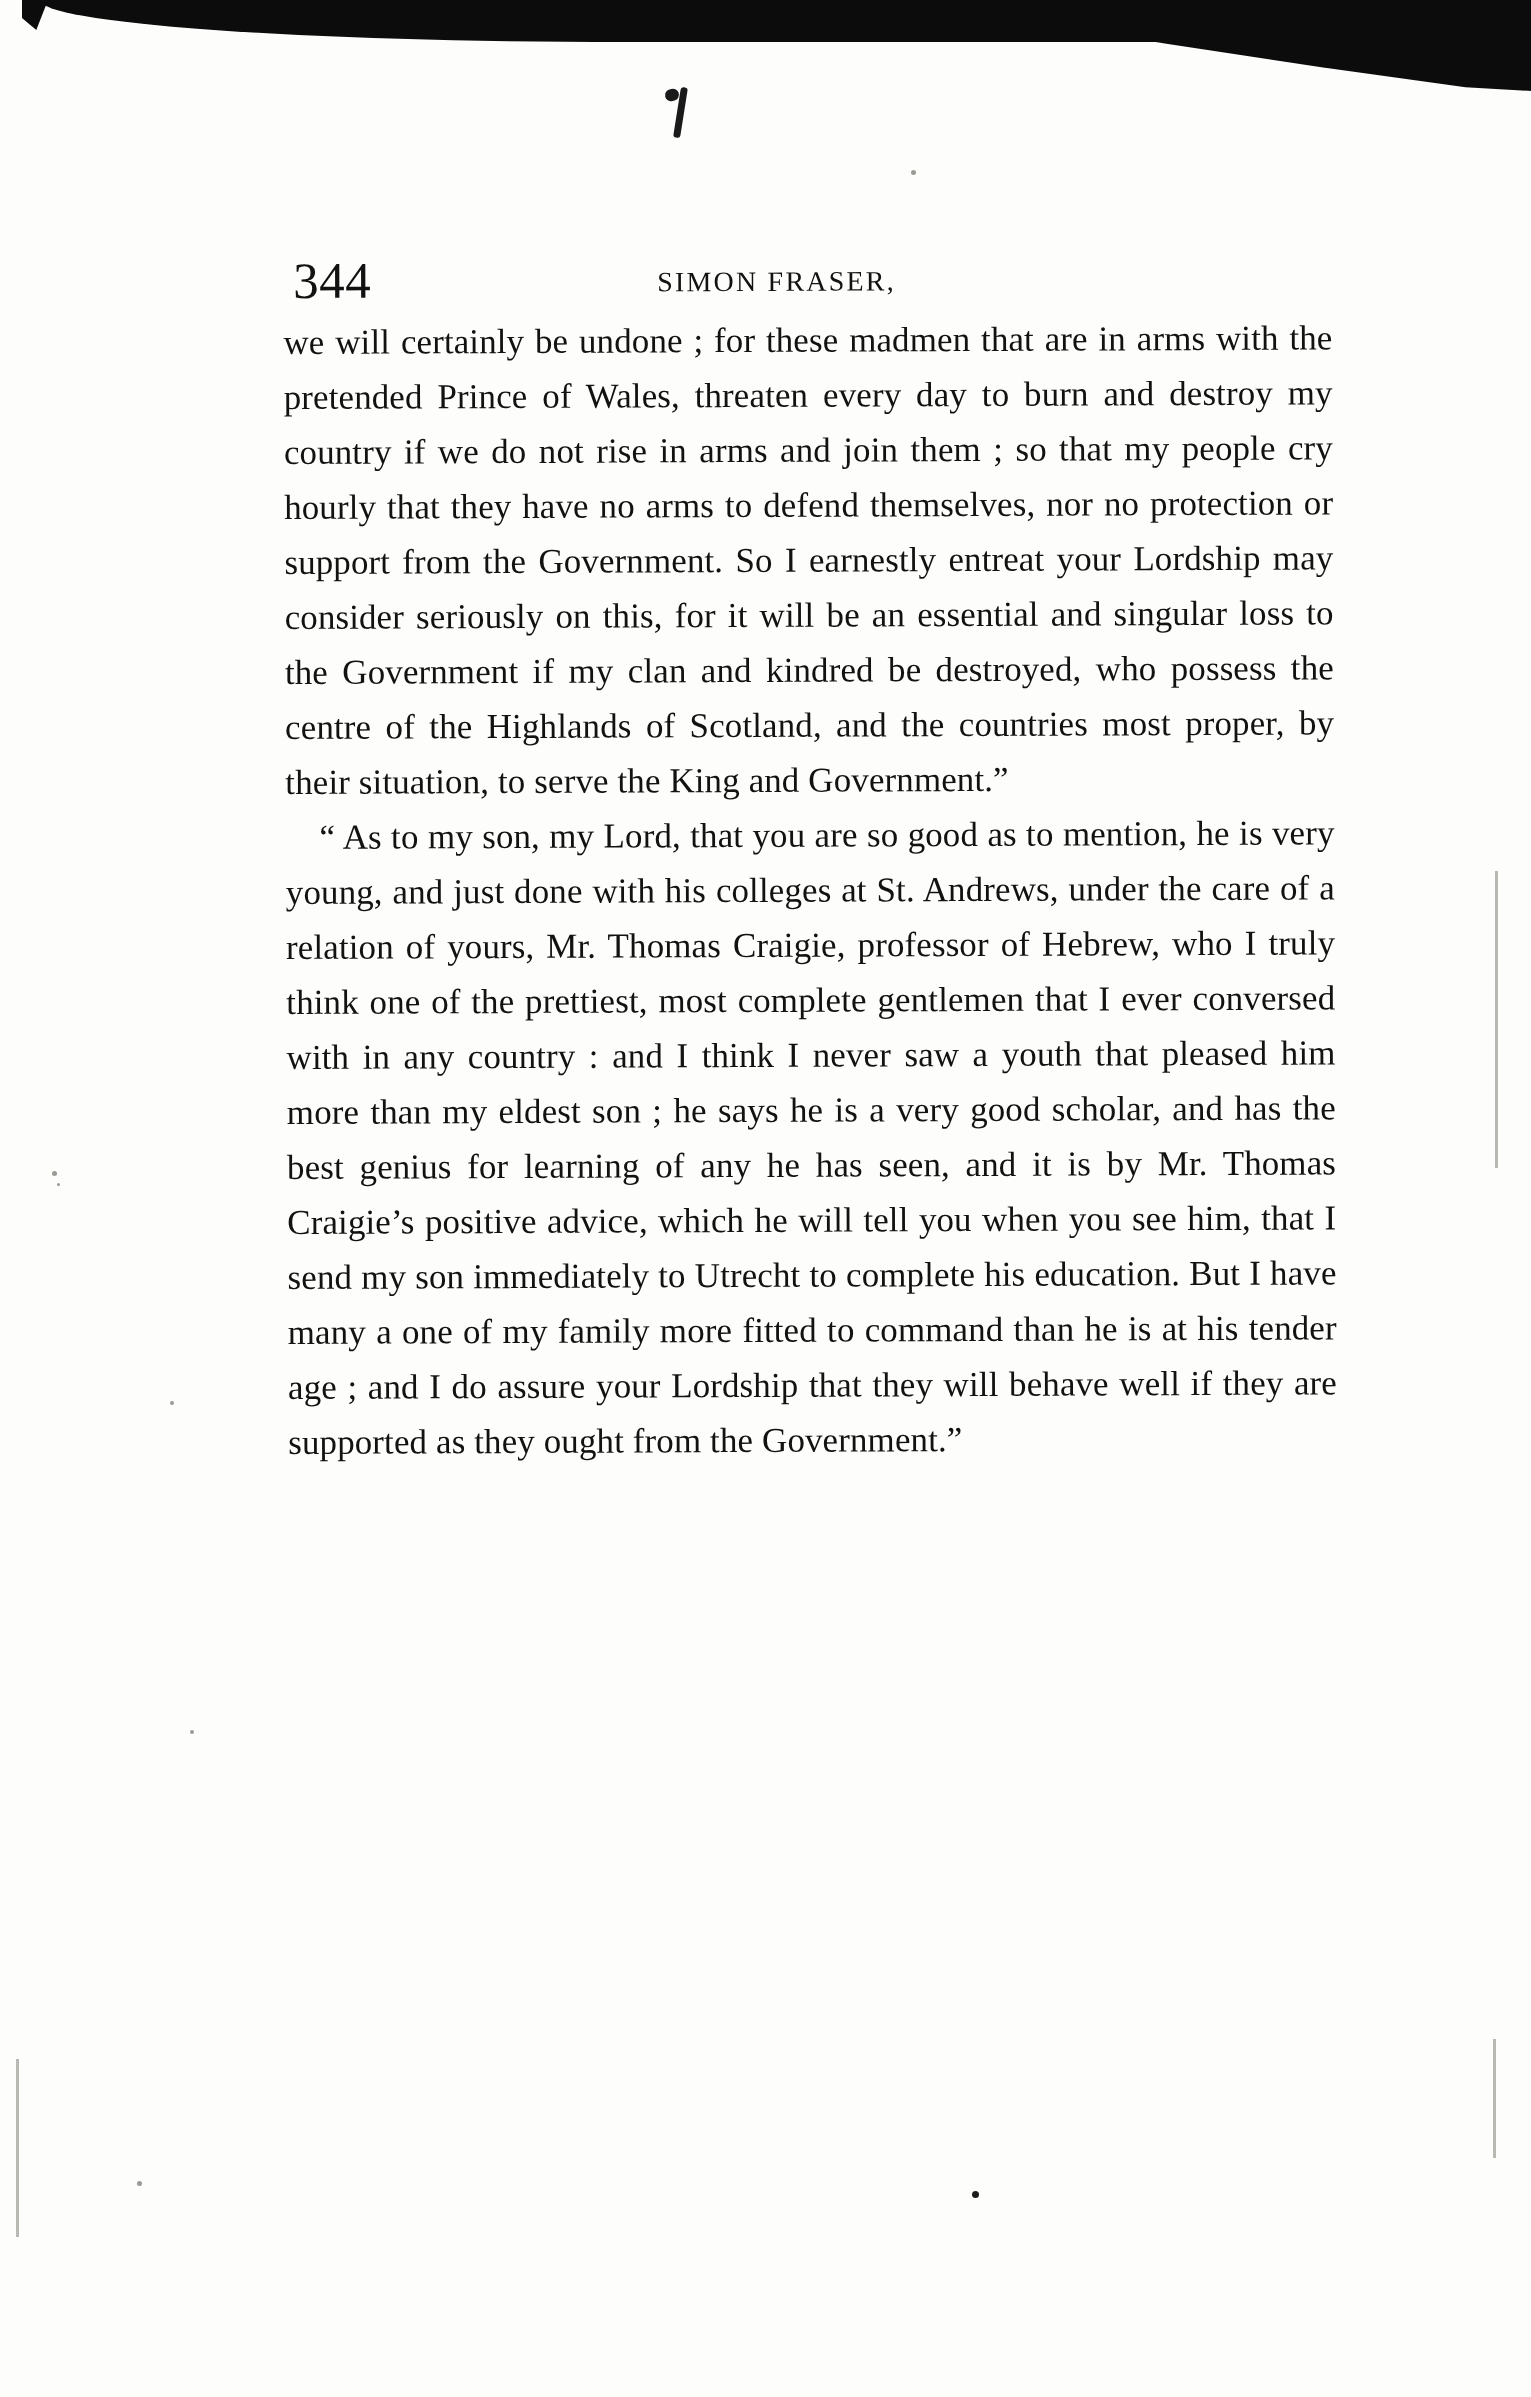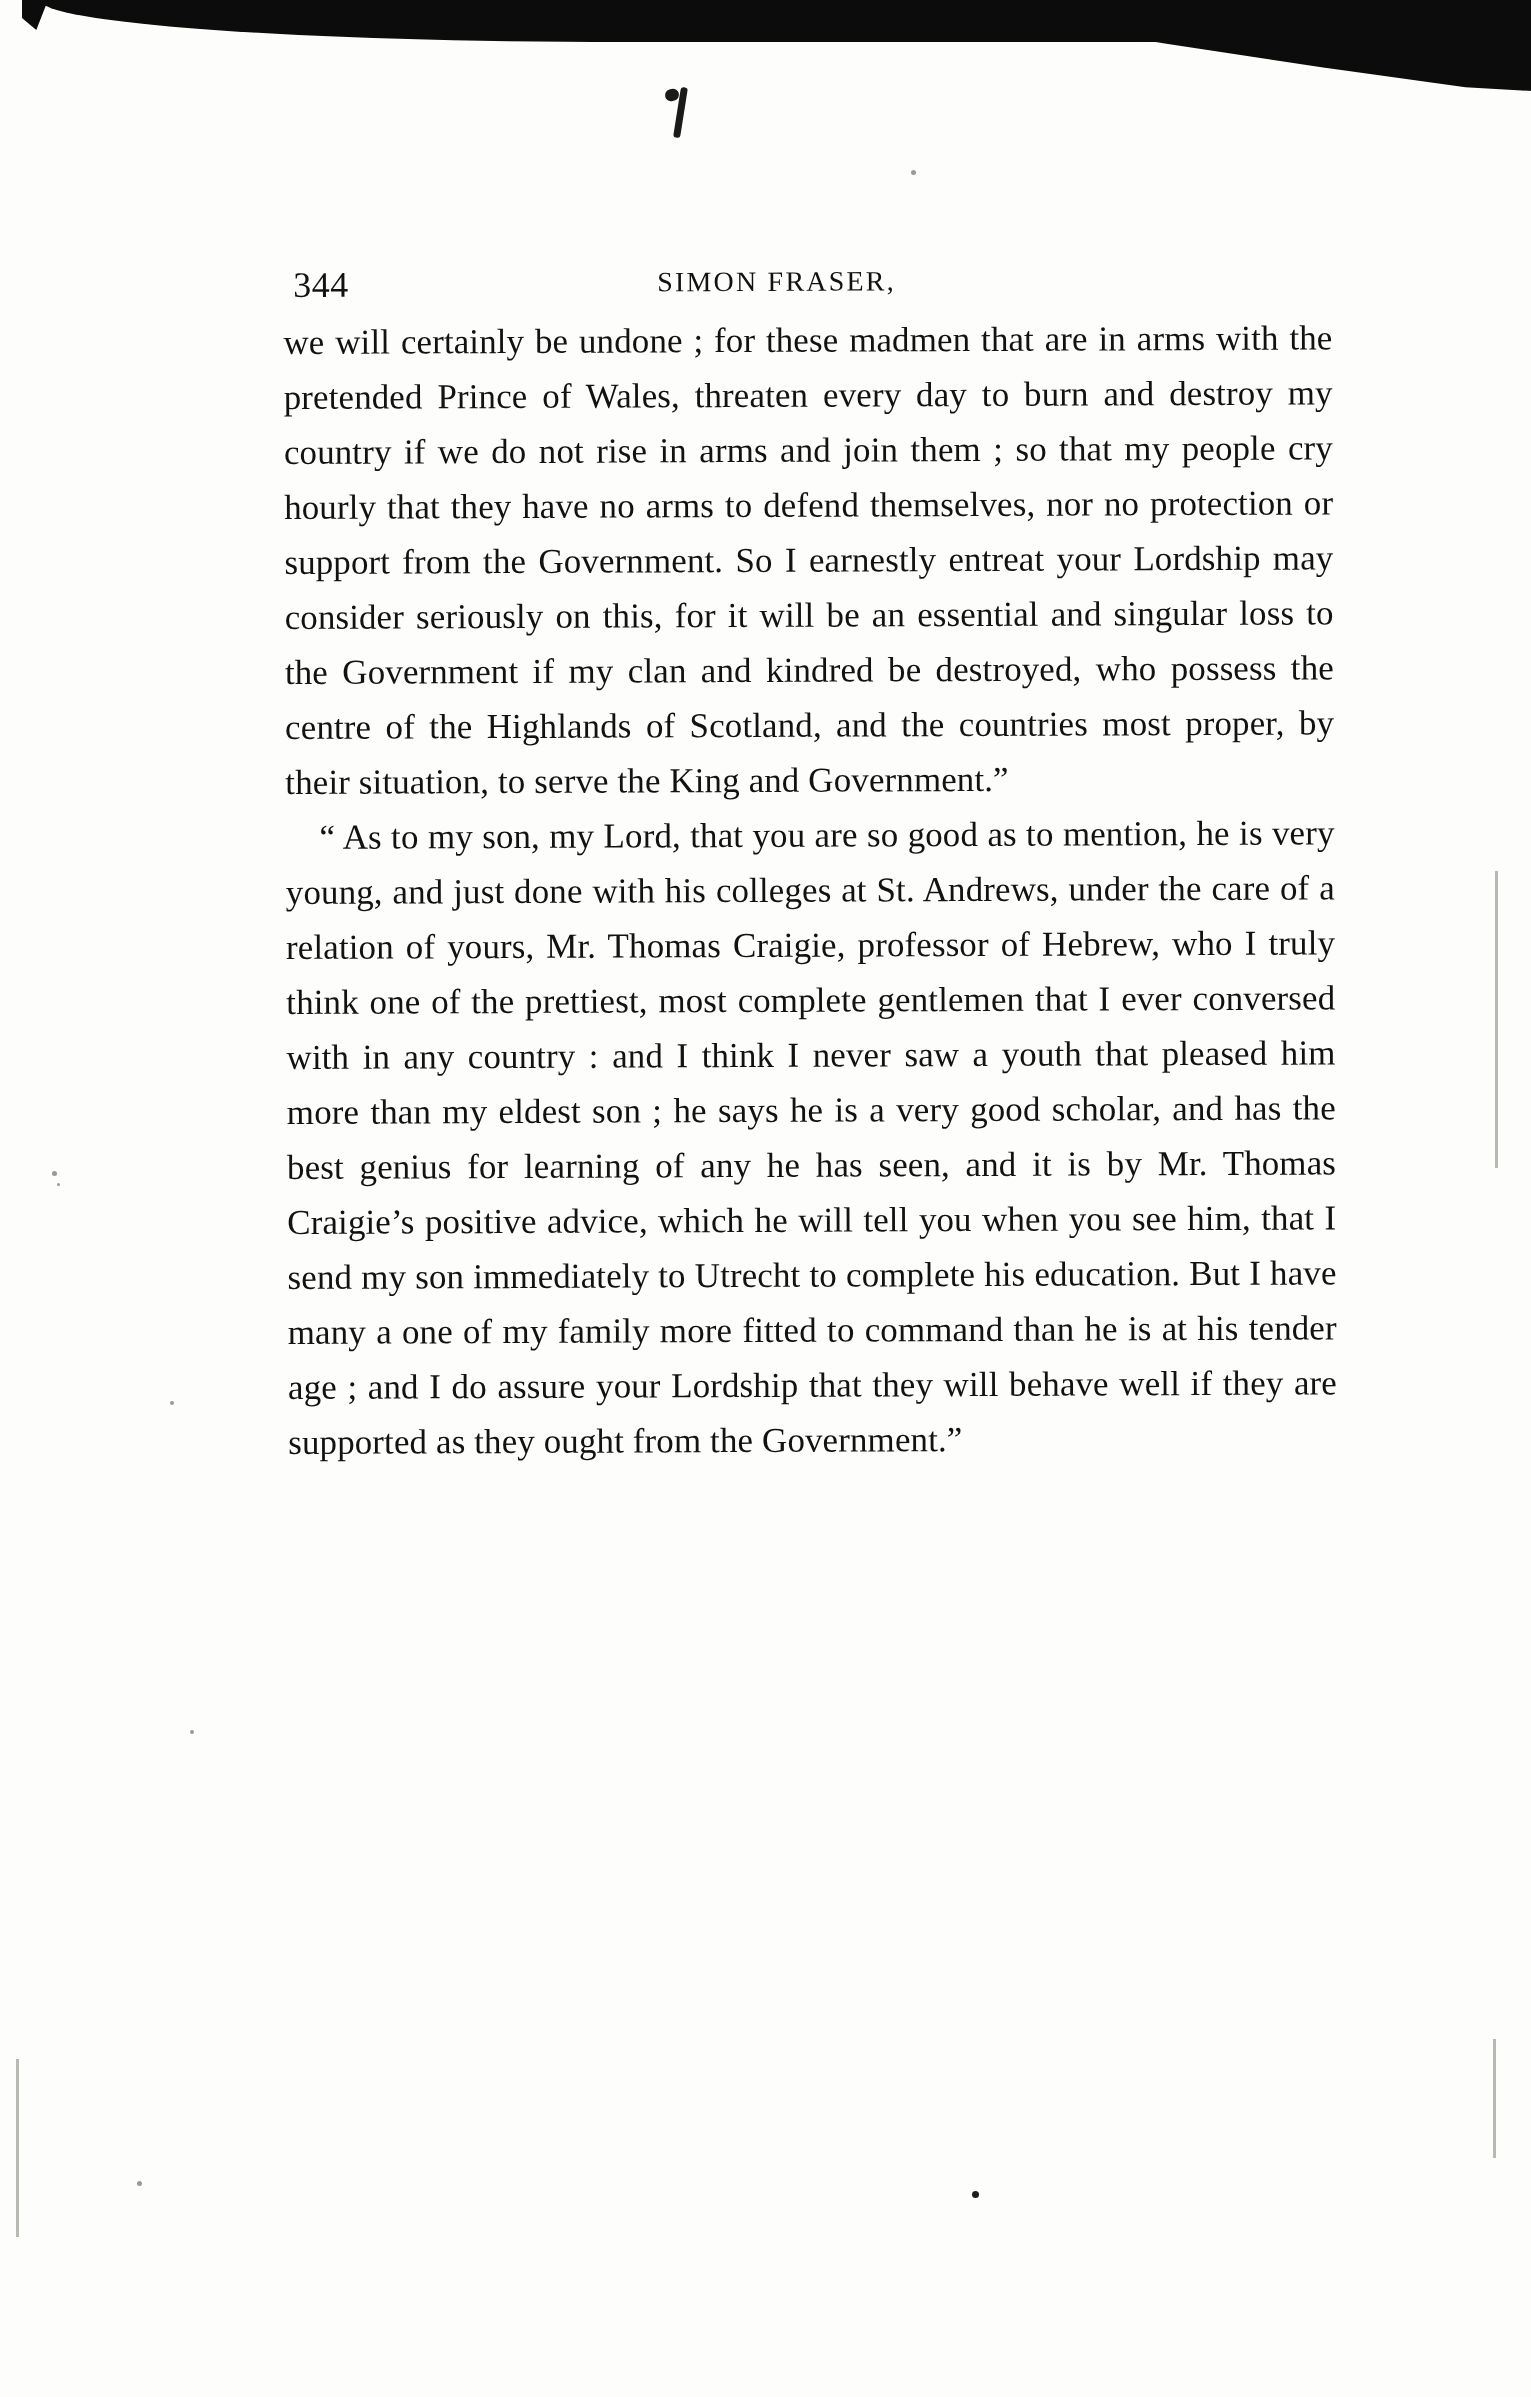--- a/index.html
+++ b/index.html
@@ -99,22 +99,22 @@
     width: 1049px;
   }
 
   .page-head {
     position: relative;
     height: 63px;
   }
   .folio {
     position: absolute;
     left: 10px;
-    top: 12px;
-    font-size: 36px;
+    top: 0;
+    font-size: 51px;
     letter-spacing: 0.5px;
   }
   .running-title {
     position: absolute;
     left: 374px;
     top: 16px;
     font-size: 28px;
     letter-spacing: 2.2px;
   }
 

